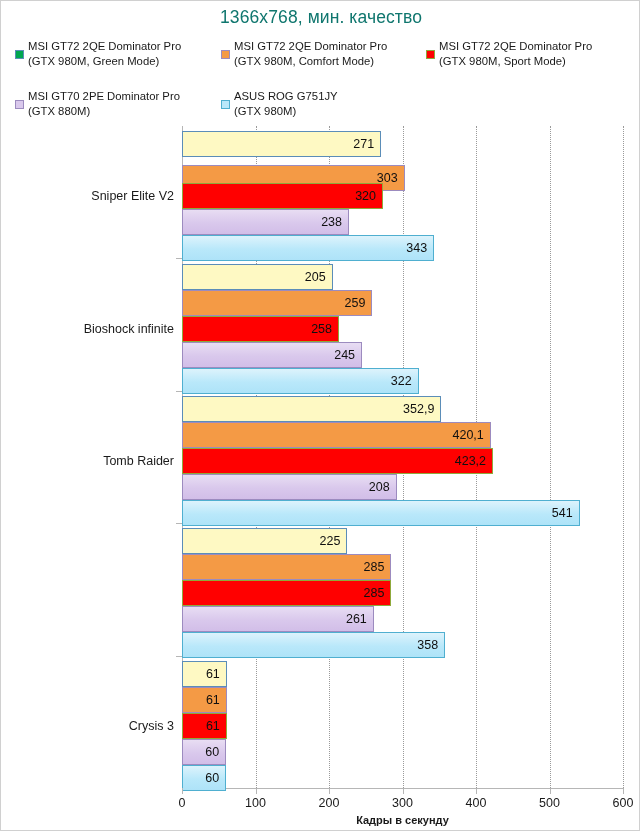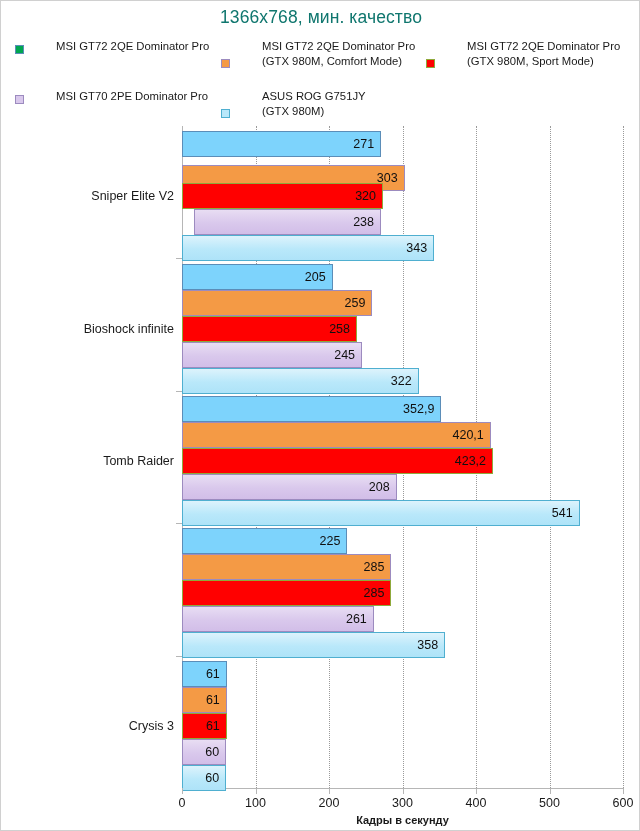--- a/index.html
+++ b/index.html
@@ -38,26 +38,25 @@
   #legend {
     position: absolute;
     left: 0;
     top: 38px;
     width: 640px;
     height: 80px;
   }
   .legend-item {
     position: absolute;
     display: flex;
-    align-items: flex-end;
+    align-items: center;
     font-size: 11.3px;
     color: #1a1a1a;
     line-height: 14.5px;
     white-space: nowrap;
-    gap: 28px;
   }
   .legend-swatch {
     width: 9px;
     height: 9px;
     margin-top: 2px;
     margin-right: 4px;
     flex: 0 0 auto;
     box-sizing: border-box;
   }
   .legend-text { display: block; }
@@ -133,21 +132,21 @@
   }
   .bar-label {
     position: absolute;
     right: 6px;
     top: 50%;
     transform: translateY(-50%);
     font-size: 12.5px;
     color: #101010;
     white-space: nowrap;
   }
-  .bar-s0 { background: #7dd3fc; border-color: #5B8DB8; }
+  .bar-s0 { background: #fef9c3; border-color: #5B8DB8; }
   .bar-s1 { background: #F49A45; border-color: #9C8BBF; }
   .bar-s2 { background: #FF0000; border-color: #8FA93B; }
   .bar-s3 {
     background: linear-gradient(to bottom, #E8DDF3 0%, #D9C8EC 55%, #D2BEE8 100%);
     border-color: #9C8BBF;
   }
   .bar-s4 {
     background: linear-gradient(to bottom, #DDF3FC 0%, #B9E8FA 55%, #AEE3F8 100%);
     border-color: #4FAFD0;
   }
@@ -194,33 +193,33 @@
 </head>
 <body>
 
 <div id="chart-root">
 
   <div id="chart-title">1366x768, мин. качество</div>
 
   <div id="legend">
       <div class="legend-item lg-0">
         <span class="legend-swatch" style="background: rgb(0, 166, 80); border: 1px solid rgb(91, 141, 184);"></span>
-        <span class="legend-text"><span>MSI GT72 2QE Dominator Pro</span></span>
+        <span class="legend-text"><span>MSI GT72 2QE Dominator Pro</span><span class="l2">(GTX 980M, Green Mode)</span></span>
       </div>
       <div class="legend-item lg-1">
         <span class="legend-swatch" style="background: rgb(244, 154, 69); border: 1px solid rgb(156, 139, 191);"></span>
         <span class="legend-text"><span>MSI GT72 2QE Dominator Pro</span><span class="l2">(GTX 980M, Comfort Mode)</span></span>
       </div>
       <div class="legend-item lg-2">
         <span class="legend-swatch" style="background: rgb(255, 0, 0); border: 1px solid rgb(143, 169, 59);"></span>
         <span class="legend-text"><span>MSI GT72 2QE Dominator Pro</span><span class="l2">(GTX 980M, Sport Mode)</span></span>
       </div>
       <div class="legend-item lg-3">
         <span class="legend-swatch" style="background: rgb(217, 200, 236); border: 1px solid rgb(156, 139, 191);"></span>
-        <span class="legend-text"><span>MSI GT70 2PE Dominator Pro</span></span>
+        <span class="legend-text"><span>MSI GT70 2PE Dominator Pro</span><span class="l2">(GTX 880M)</span></span>
       </div>
       <div class="legend-item lg-4">
         <span class="legend-swatch" style="background: rgb(185, 232, 250); border: 1px solid rgb(79, 175, 208);"></span>
         <span class="legend-text"><span>ASUS ROG G751JY</span><span class="l2">(GTX 980M)</span></span>
       </div>
     </div>
 
   <div id="cat-labels">
       <div class="cat-label" style="top: 70.2px;">Sniper Elite V2</div>
       <div class="cat-label" style="top: 202.6px;">Bioshock infinite</div>
@@ -248,33 +247,33 @@
     <div id="bars">
         <div class="bar bar-s0" style="left: 0px; top: 5.2px; width: 199.185px;">
           <span class="bar-label">271</span>
         </div>
         <div class="bar bar-s1" style="left: 0px; top: 39px; width: 222.705px;">
           <span class="bar-label">303</span>
         </div>
         <div class="bar bar-s2" style="left: 0px; top: 57.2px; width: 201px;">
           <span class="bar-label">320</span>
         </div>
-        <div class="bar bar-s3" style="left: 12px; top: 83.2px; width: 187px;">
+        <div class="bar bar-s3" style="left: 0px; top: 83.2px; width: 167px;">
           <span class="bar-label">238</span>
         </div>
         <div class="bar bar-s4" style="left: 0px; top: 109.2px; width: 252.105px;">
           <span class="bar-label">343</span>
         </div>
         <div class="bar bar-s0" style="left: 0px; top: 137.6px; width: 150.675px;">
           <span class="bar-label">205</span>
         </div>
         <div class="bar bar-s1" style="left: 0px; top: 163.6px; width: 190.365px;">
           <span class="bar-label">259</span>
         </div>
-        <div class="bar bar-s2" style="left: 0px; top: 189.6px; width: 175px;">
+        <div class="bar bar-s2" style="left: 0px; top: 189.6px; width: 157px;">
           <span class="bar-label">258</span>
         </div>
         <div class="bar bar-s3" style="left: 0px; top: 215.6px; width: 180.075px;">
           <span class="bar-label">245</span>
         </div>
         <div class="bar bar-s4" style="left: 0px; top: 241.6px; width: 236.67px;">
           <span class="bar-label">322</span>
         </div>
         <div class="bar bar-s0" style="left: 0px; top: 270px; width: 259.381px;">
           <span class="bar-label">352,9</span>

